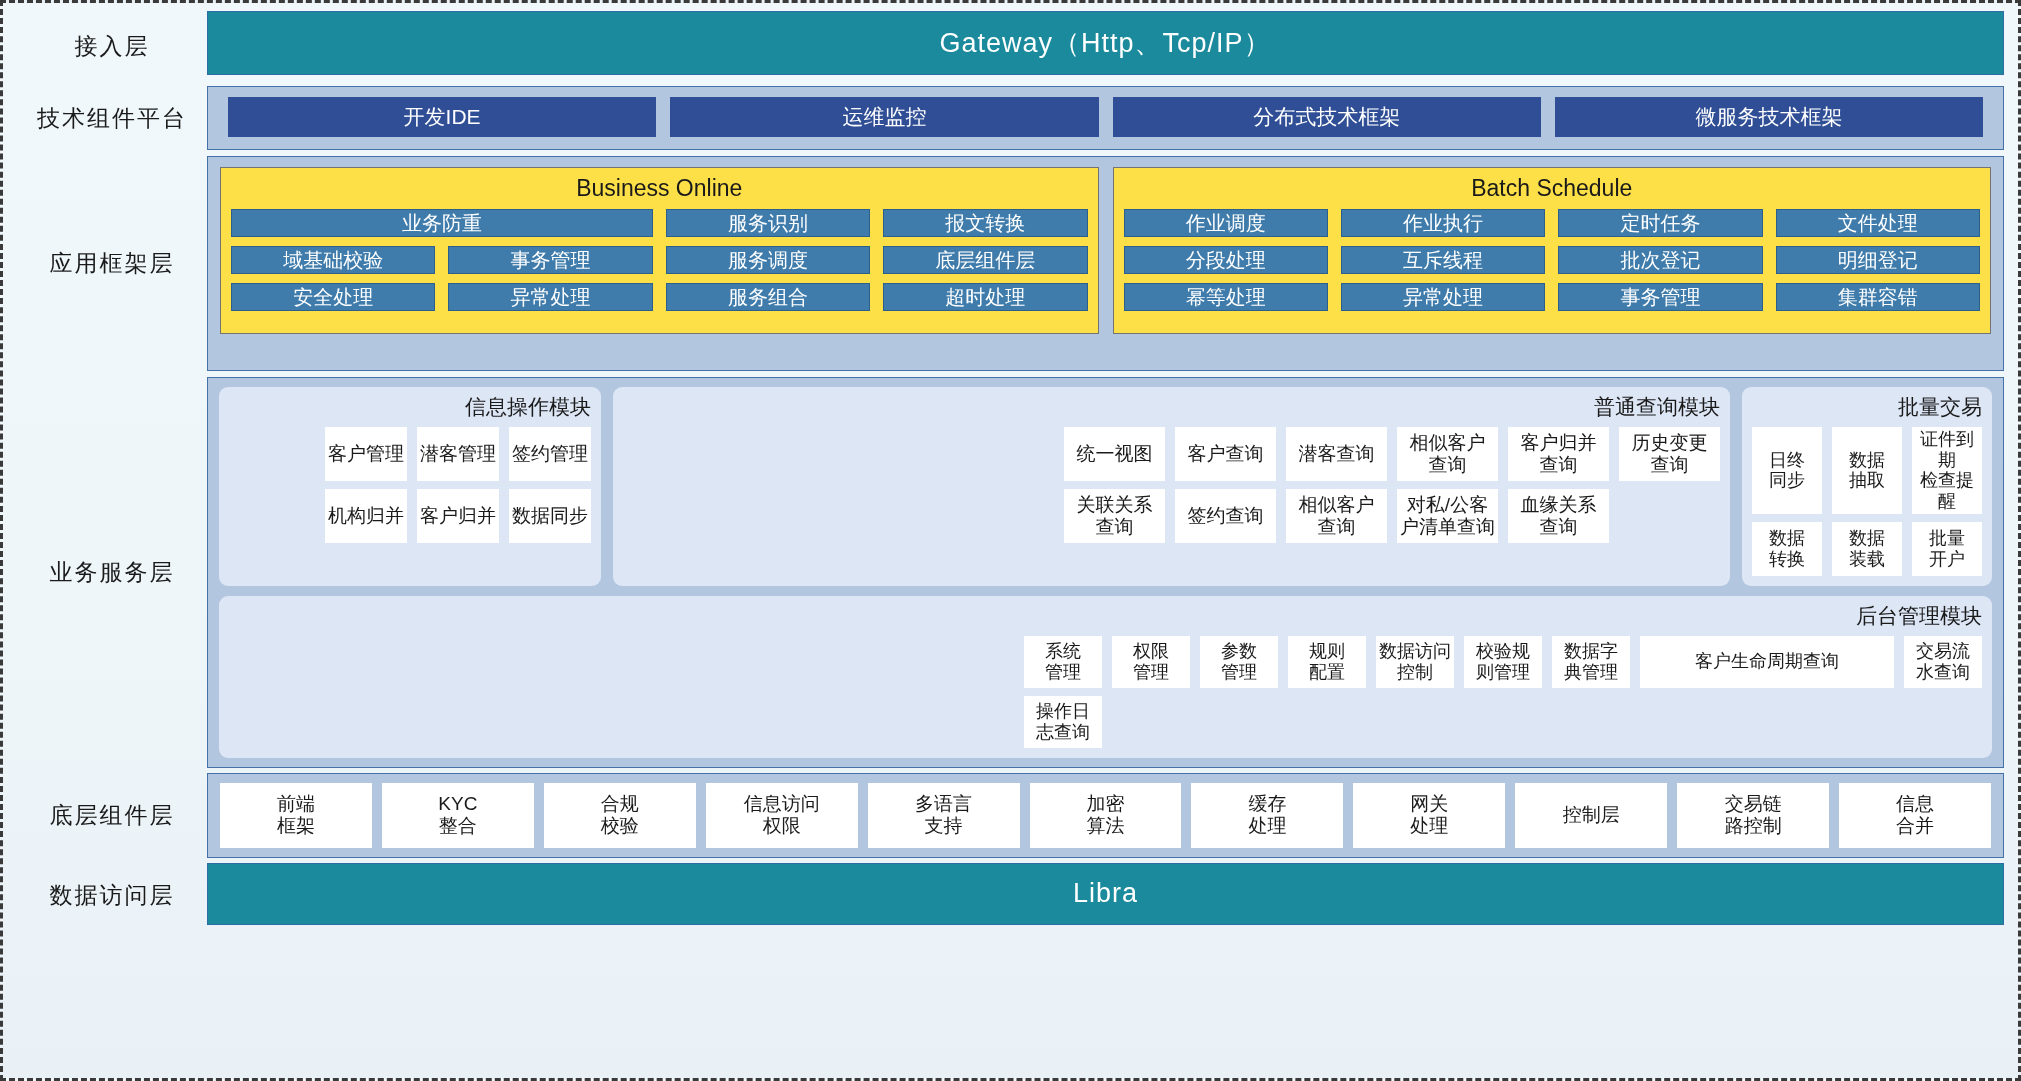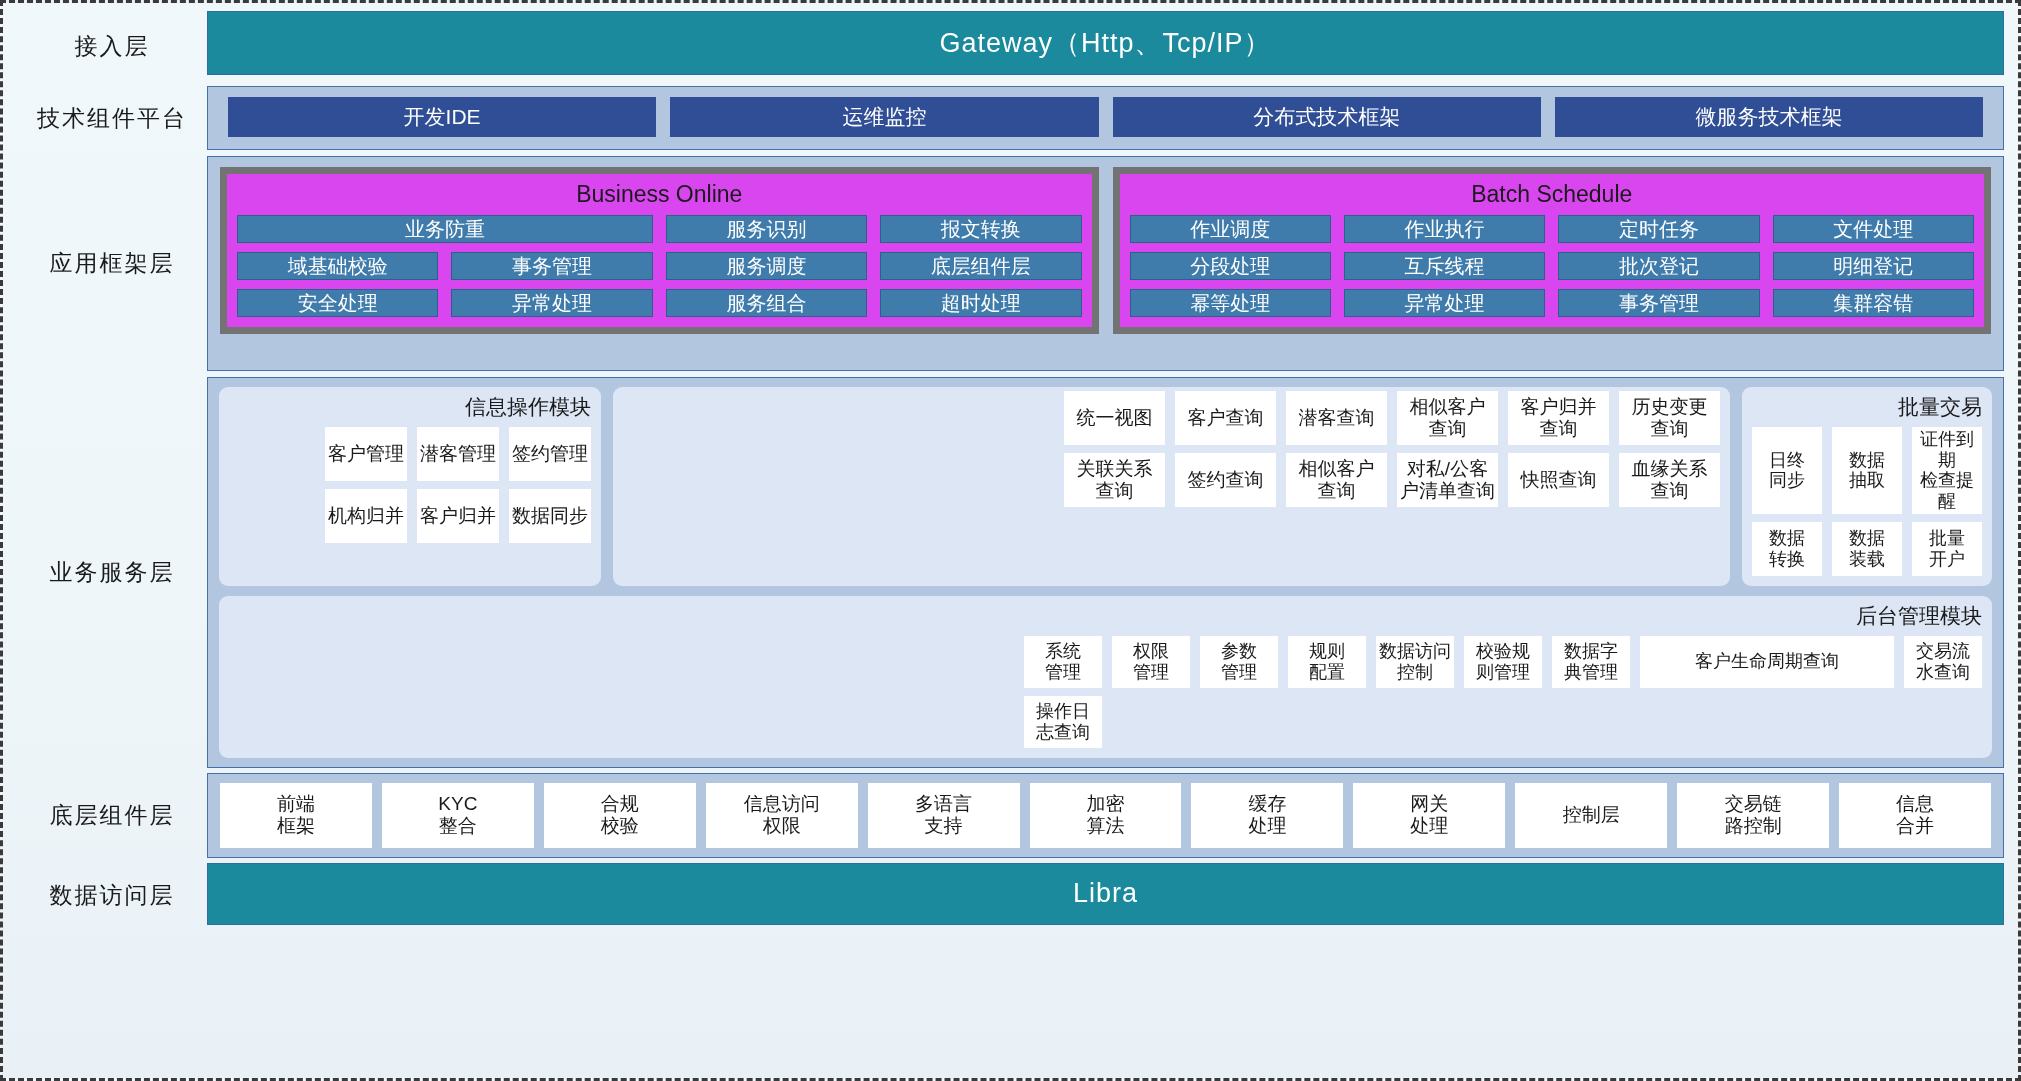--- a/index.html
+++ b/index.html
@@ -77,23 +77,23 @@
   }
 
   
   .appfw {
     display: flex;
     gap: 14px;
     padding: 10px 12px;
   }
   .fw-group {
     flex: 1 1 0;
-    background: #d946ef;
-    border: 7px solid #737373;
-    padding: 5px 10px 10px 10px;
+    background: #fde047;
+    border: 1px solid #737373;
+    padding: 5px 10px 22px 10px;
     display: flex;
     flex-direction: column;
   }
   .fw-title {
     text-align: center;
     font-size: 23px;
     color: #1a1a1a;
     padding: 2px 0 7px 0;
   }
   .fw-grid {
@@ -274,32 +274,32 @@
               <div class="wcell">客户管理</div>
               <div class="wcell">潜客管理</div>
               <div class="wcell">签约管理</div>
               <div class="wcell">机构归并</div>
               <div class="wcell">客户归并</div>
               <div class="wcell">数据同步</div>
             </div>
           </div>
 
           <div class="mod mod-query">
+            <div class="mod-title">普通查询模块</div>
             <div class="mod-grid">
               <div class="wcell">统一视图</div>
               <div class="wcell">客户查询</div>
               <div class="wcell">潜客查询</div>
               <div class="wcell">相似客户<br>查询</div>
               <div class="wcell">客户归并<br>查询</div>
               <div class="wcell">历史变更<br>查询</div>
               <div class="wcell">关联关系<br>查询</div>
               <div class="wcell">签约查询</div>
               <div class="wcell">相似客户<br>查询</div>
               <div class="wcell">对私/公客<br>户清单查询</div>
-              <div class="wcell">快照查询</div>
               <div class="wcell">血缘关系<br>查询</div>
             </div>
           </div>
 
           <div class="mod mod-batch">
             <div class="mod-title">批量交易</div>
             <div class="mod-grid">
               <div class="wcell">日终<br>同步</div>
               <div class="wcell">数据<br>抽取</div>
               <div class="wcell">证件到期<br>检查提醒</div>

